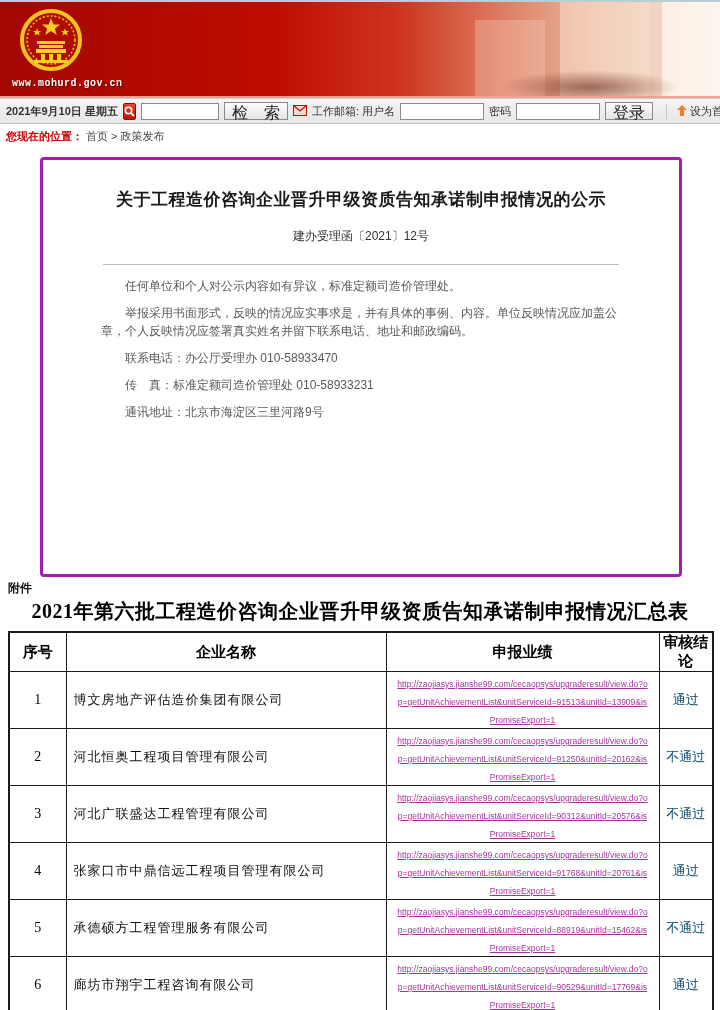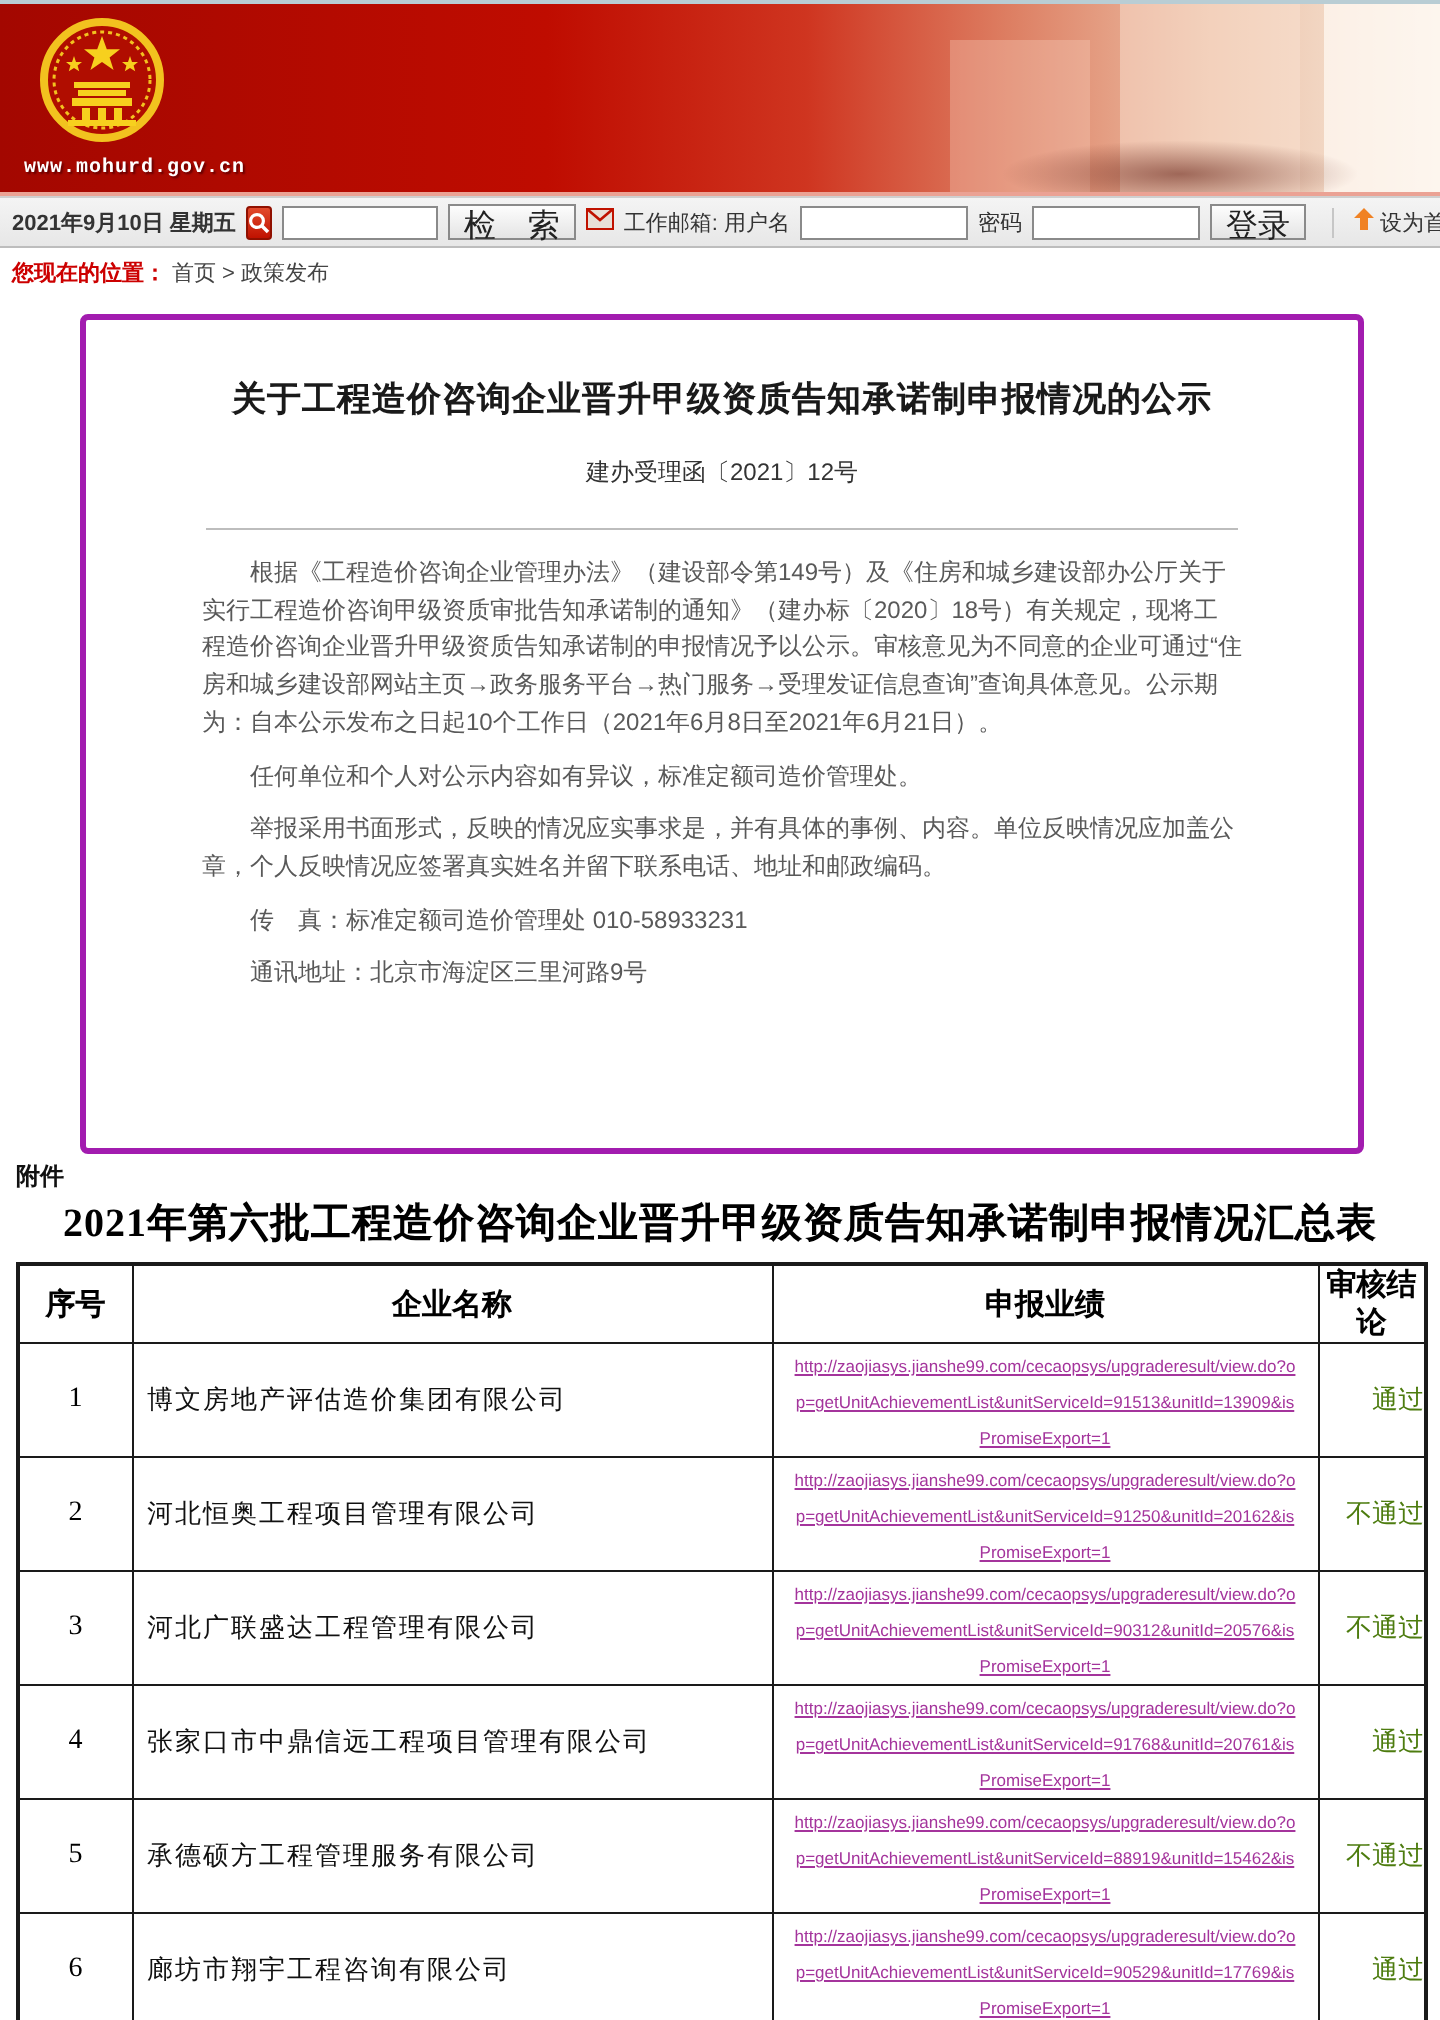--- a/index.html
+++ b/index.html
@@ -64,21 +64,21 @@
   table.results { border-collapse:collapse; table-layout:fixed; width:704px; margin-left:8px;
     border:2px solid #1a1a1a; }
   table.results th, table.results td { border:1px solid #1a1a1a; overflow:hidden; }
   th.h { height:36px; font-size:15px; font-weight:bold; text-align:center;
     font-family:"Liberation Serif","DejaVu Serif",serif; }
   td.seq { height:34px; text-align:center; font-size:14px; font-family:"Liberation Serif","DejaVu Serif",serif; }
   td.name { font-size:13px; padding-left:7px; letter-spacing:1px;
     font-family:"Liberation Serif","DejaVu Serif",serif; color:#111; }
   td.perf { padding:1px 10px; text-align:center; }
   td.perf a { font-size:8.5px; line-height:1.4; word-break:break-all; text-decoration:underline; cursor:pointer; }
-  td.res { text-align:right; font-size:13px; font-family:"Liberation Serif","DejaVu Serif",serif; color:#4d7c0f; }
+  td.res { text-align:center; font-size:13px; font-family:"Liberation Serif","DejaVu Serif",serif; color:#0c4a6e; }
 </style>
 </head>
 <body>
 
 <div class="topline"></div>
 
 <div class="banner">
   <div class="bld b3"></div>
   <div class="bld b2"></div>
   <div class="bld b1"></div>
@@ -152,23 +152,23 @@
 <div class="breadcrumb">
   <span class="bc-label">您现在的位置：</span>
   <span class="bc-path">首页 &gt; 政策发布</span>
 </div>
 
 <div class="docbox">
   <div class="doc-title">关于工程造价咨询企业晋升甲级资质告知承诺制申报情况的公示</div>
   <div class="doc-num">建办受理函〔2021〕12号</div>
   <hr class="doc-hr">
   <div>
-      <p class="doc-p">根据《工程造价咨询企业管理办法》（建设部令第149号）及《住房和城乡建设部办公厅关于实行工程造价咨询甲级资质审批告知承诺制的通知》（建办标〔2020〕18号）有关规定，现将工程造价咨询企业晋升甲级资质告知承诺制的申报情况予以公示。审核意见为不同意的企业可通过“住房和城乡建设部网站主页→政务服务平台→热门服务→受理发证信息查询”查询具体意见。公示期为：自本公示发布之日起10个工作日（2021年6月8日至2021年6月21日）。</p>
       <p class="doc-p">任何单位和个人对公示内容如有异议，标准定额司造价管理处。</p>
       <p class="doc-p">举报采用书面形式，反映的情况应实事求是，并有具体的事例、内容。单位反映情况应加盖公章，个人反映情况应签署真实姓名并留下联系电话、地址和邮政编码。</p>
+      <p class="doc-p">联系电话：办公厅受理办 010-58933470</p>
       <p class="doc-p">传　真：标准定额司造价管理处 010-58933231</p>
       <p class="doc-p">通讯地址：北京市海淀区三里河路9号</p>
     </div>
 </div>
 
 <div class="attach">附件</div>
 <div class="tbl-title">2021年第六批工程造价咨询企业晋升甲级资质告知承诺制申报情况汇总表</div>
 <table class="results">
   <colgroup>
       <col style="width:57px">

